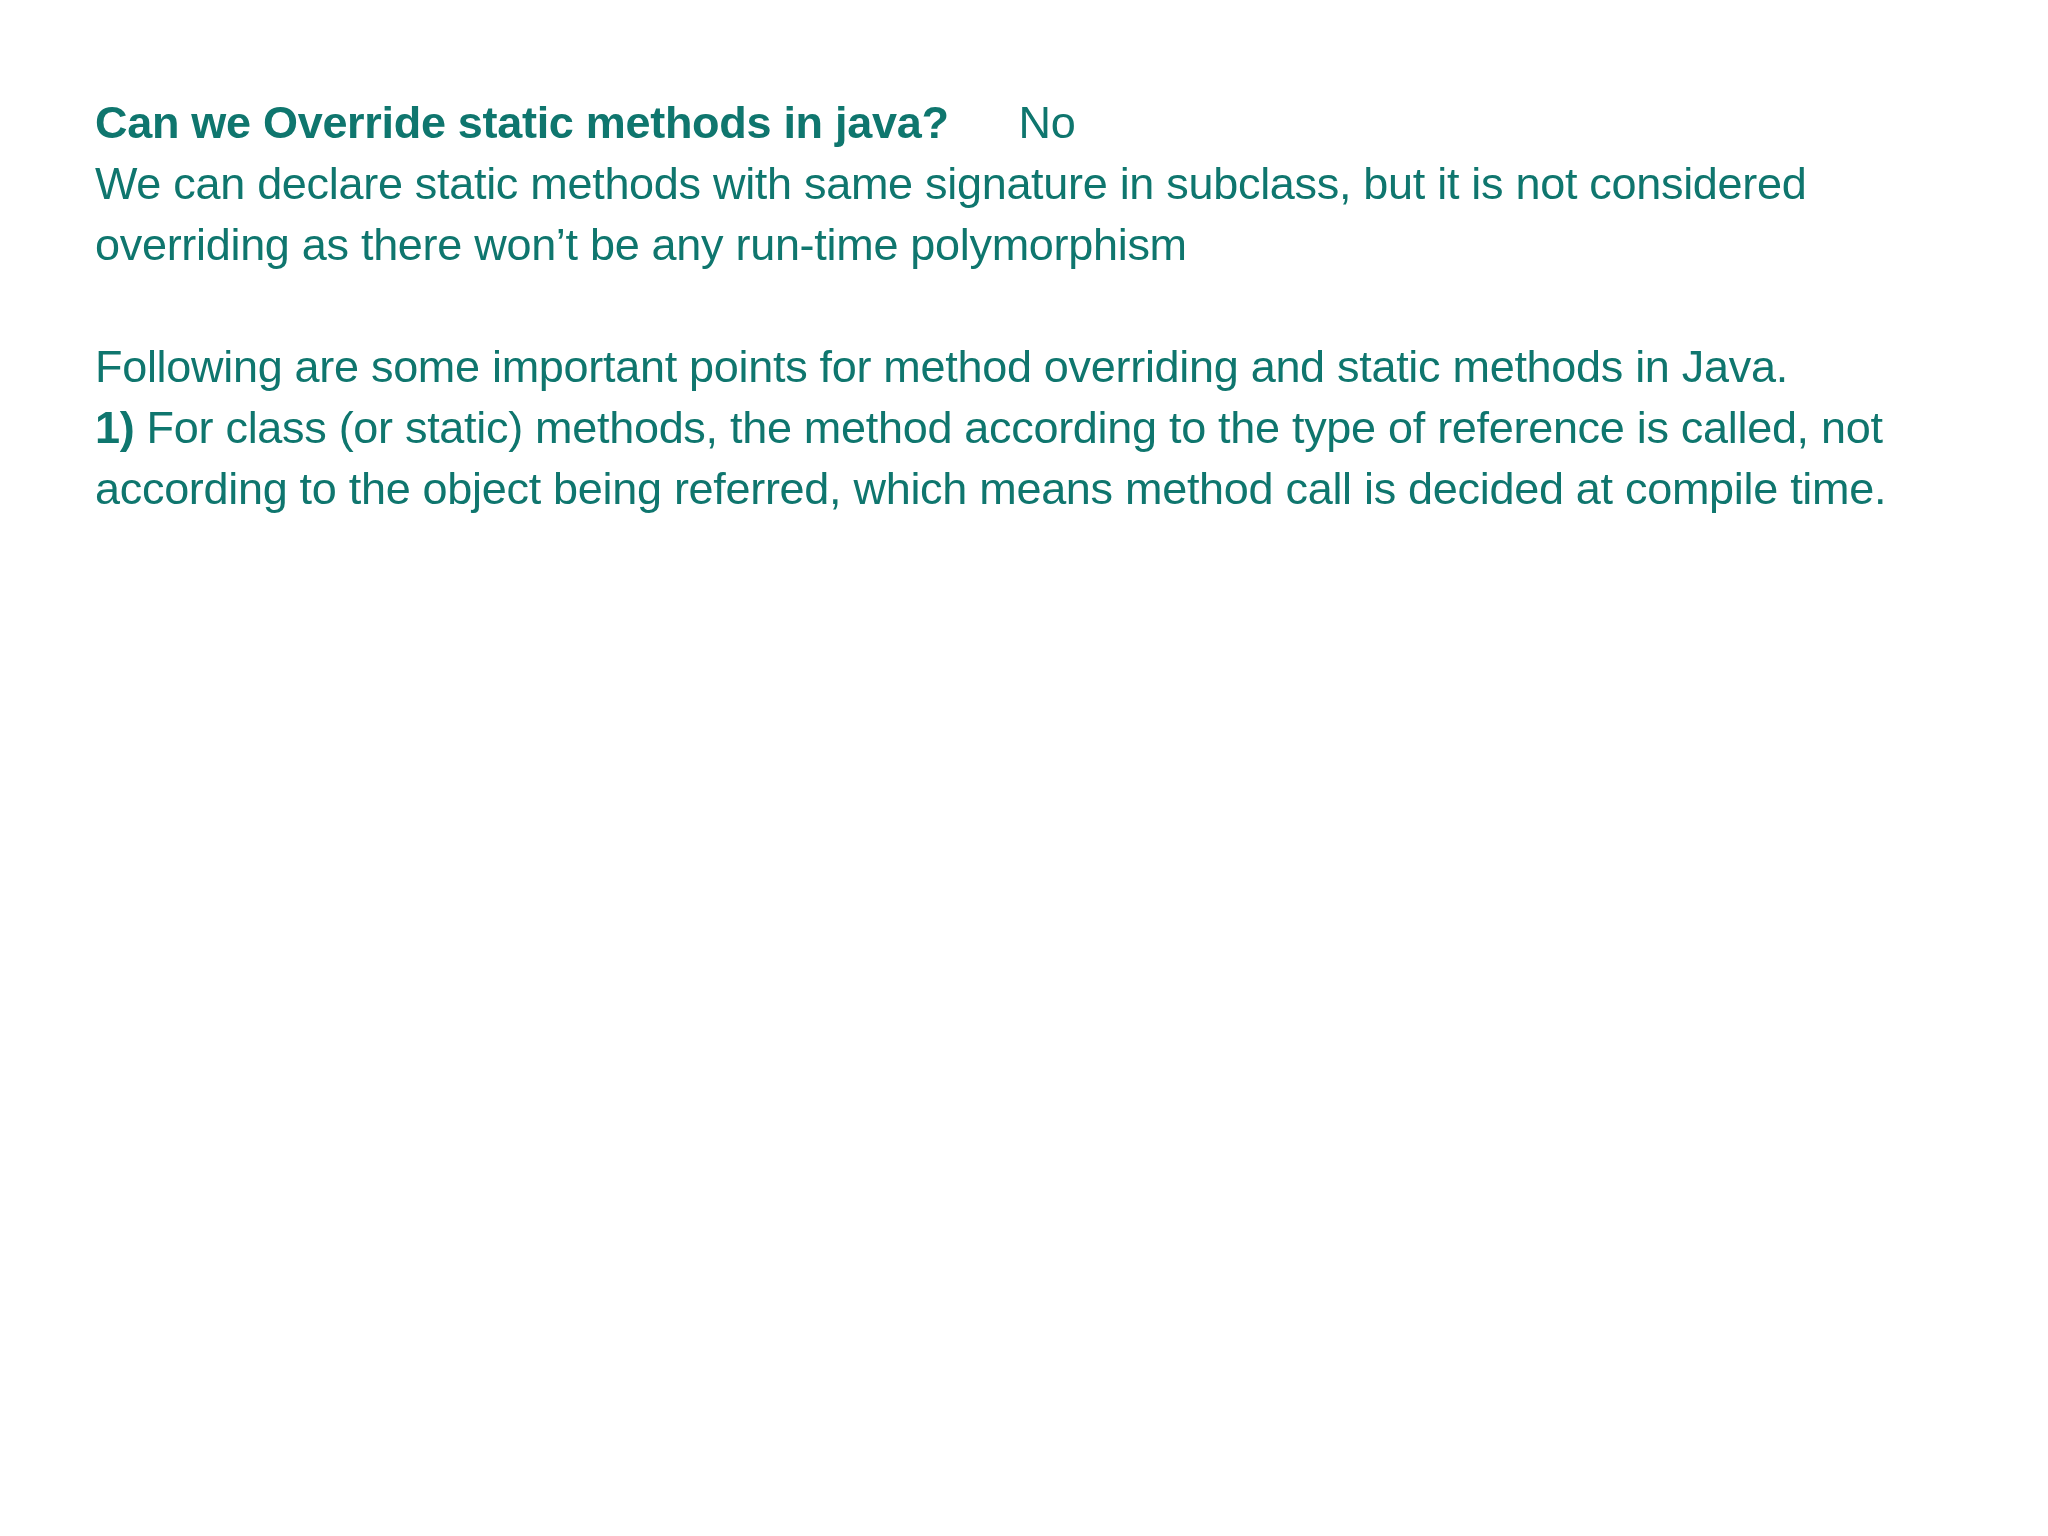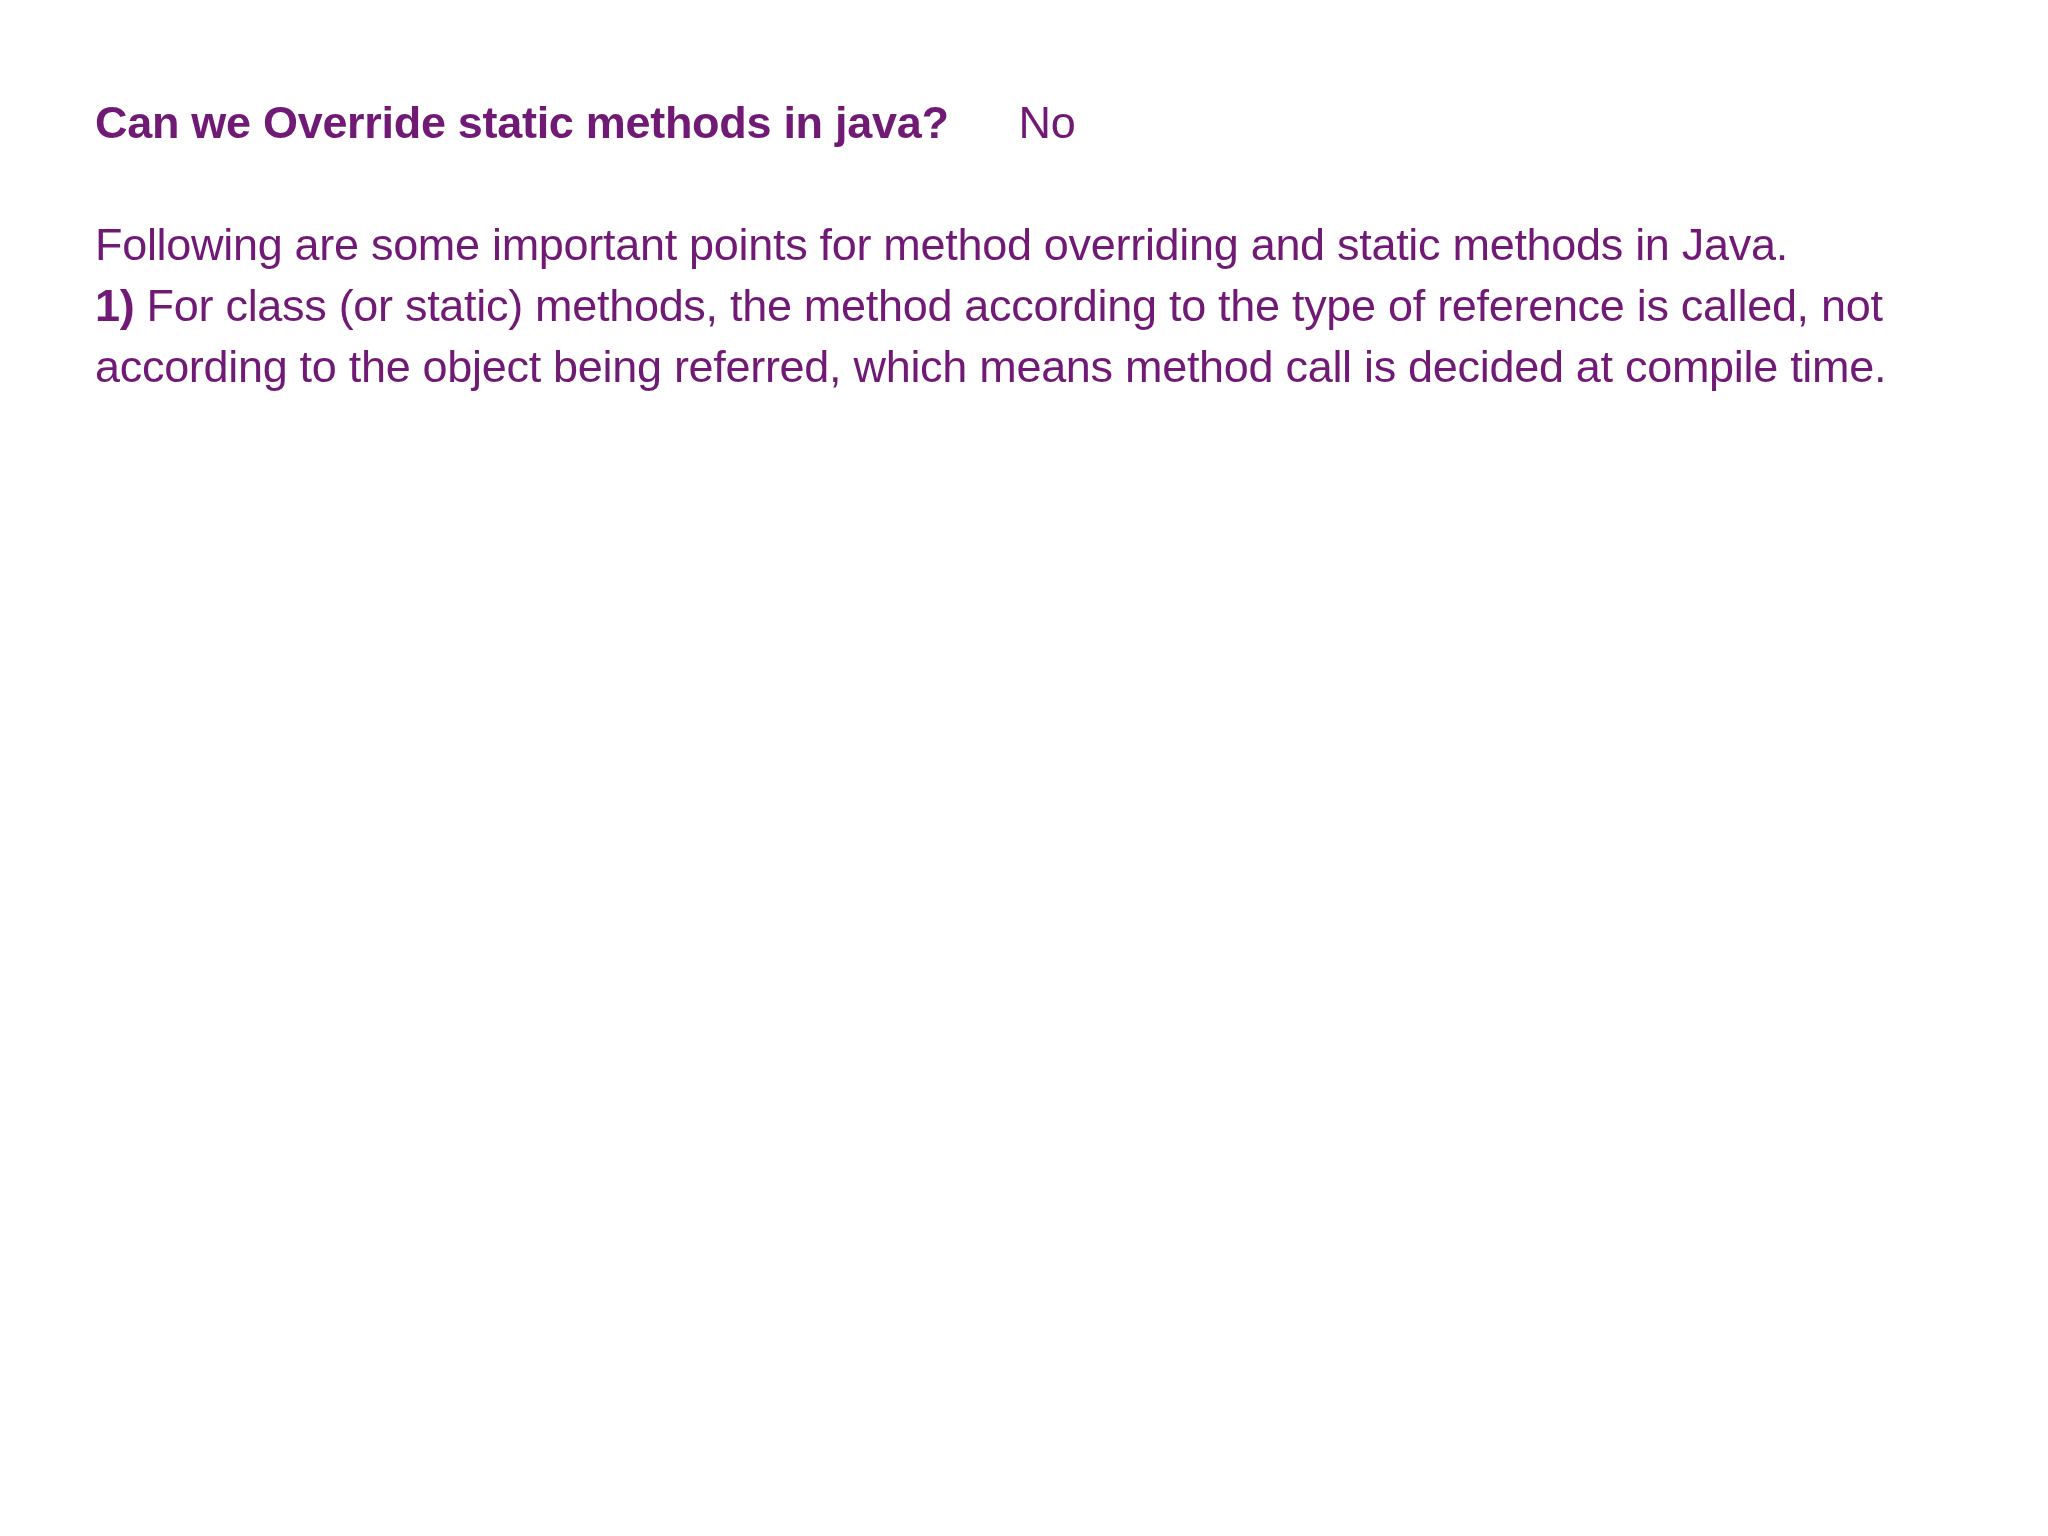--- a/index.html
+++ b/index.html
@@ -7,21 +7,21 @@
     padding: 0;
     background: #ffffff;
   }
   .slide {
     position: relative;
     width: 2048px;
     height: 1536px;
     background: #ffffff;
     overflow: hidden;
     font-family: "Liberation Sans", sans-serif;
-    color: #701a75;
+    color: #0f766e;
   }
   .text-block {
     position: absolute;
     left: 95px;
     top: 92px;
     width: 1905px;
     font-size: 45px;
     line-height: 61px;
     letter-spacing: -0.3px;
   }
@@ -43,20 +43,21 @@
 </head>
 <body>
 
 <div class="slide">
   <div class="text-block">
 
     <p>
       <span class="bold">Can we Override static methods in java?</span><span class="answer">No</span>
     </p>
 
+    <p>We can declare static methods with same signature in subclass, but it is not considered overriding as there won’t be any run-time polymorphism</p>
 
 
     <div class="blank-line"></div>
 
     <p>Following are some important points for method overriding and static methods in Java.</p>
 
     <p><span class="bold">1)</span><span> For class (or static) methods, the method according to the type of reference is called, not according to the object being referred, which means method call is decided at compile time.</span></p>
 
 
 

